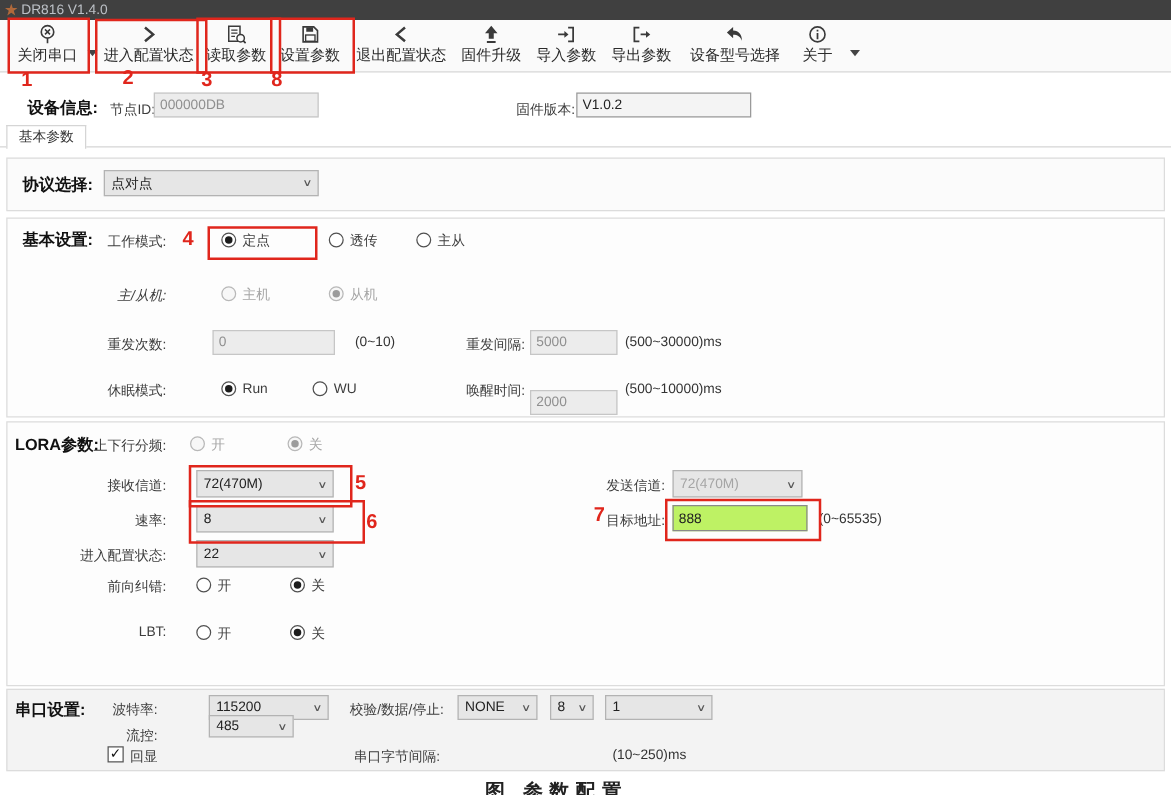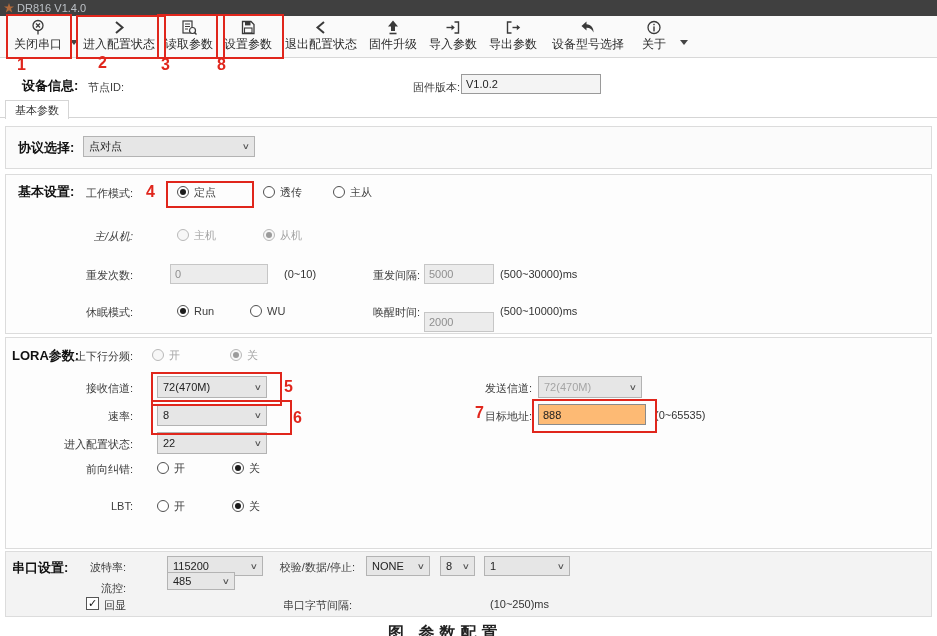--- a/index.html
+++ b/index.html
@@ -30,21 +30,21 @@
 
   
   .gbox{position:absolute;border:1px solid #dcdcdc;background:#fdfdfd;}
 
   
   .tabline{position:absolute;left:0;top:117px;width:937px;height:1px;background:#d5d5d5;}
   .tab{position:absolute;left:5px;top:100px;width:62px;height:18px;background:#fff;border:1px solid #d5d5d5;border-bottom:none;z-index:2;
        font-size:11px;color:#333;text-align:center;line-height:18px;}
 
   
-  .inp{position:absolute;font-size:11px;color:#222;background:#fdba74;border:1px solid #8a8a8a;padding:0 4px;box-sizing:border-box;}
+  .inp{position:absolute;font-size:11px;color:#222;background:#bef264;border:1px solid #8a8a8a;padding:0 4px;box-sizing:border-box;}
   .inp.dis{background:#ececec;border:1px solid #c6c6c6;color:#8f8f8f;}
   input.inp{outline:none;}
 
   
   .dd{position:absolute;background:#e6e6e6;border:1px solid #b3b3b3;box-sizing:border-box;display:flex;align-items:center;justify-content:space-between;padding:0 5px;}
   .dd .dd-val{font-size:11px;color:#222;white-space:nowrap;overflow:hidden;}
   .dd .dd-caret{font-size:8px;color:#555;transform:scaleX(1.4);}
   .dd.dis .dd-val{color:#a5a5a5;}
 
   
@@ -198,20 +198,21 @@
   <div class="ann-box" style="left:166px;top:181px;width:84px;height:23px;"></div>
   <div class="ann-box" style="left:151px;top:372px;width:127px;height:30px;"></div>
   <span class="ann-num" style="left:284px;top:379px;">5</span>
   <div class="ann-box" style="left:151px;top:400px;width:137px;height:31px;"></div>
   <span class="ann-num" style="left:293px;top:410px;">6</span>
   <div class="ann-box" style="left:532px;top:399px;width:121px;height:30px;"></div>
   <span class="ann-num" style="left:475px;top:405px;">7</span>
 
   <span class="sect-title" style="left:22px;top:77px;">设备信息:</span>
   <span class="lbl" style="left:88px;top:80px;">节点ID:</span>
+  <input class="inp dis" style="left: 123px; top: 74px; width: 132px; height: 20px;" readonly="" value="000000DB">
   <span class="lbl" style="left:413px;top:80px;">固件版本:</span>
   <input class="inp" style="left: 461px; top: 74px; width: 140px; height: 20px; background: rgb(244, 244, 244); border-color: rgb(154, 154, 154);" readonly="" value="V1.0.2">
 
   <div class="tabline"></div>
   <div class="tab">基本参数</div>
 
   <div class="gbox" style="left:5px;top:126px;width:925px;height:41px;background:#fbfbfb;"></div>
   <span class="sect-title" style="left:18px;top:139px;">协议选择:</span>
   <div class="dd" style="left:83px;top:136px;width:172px;height:21px;">
     <span class="dd-val">点对点</span>

